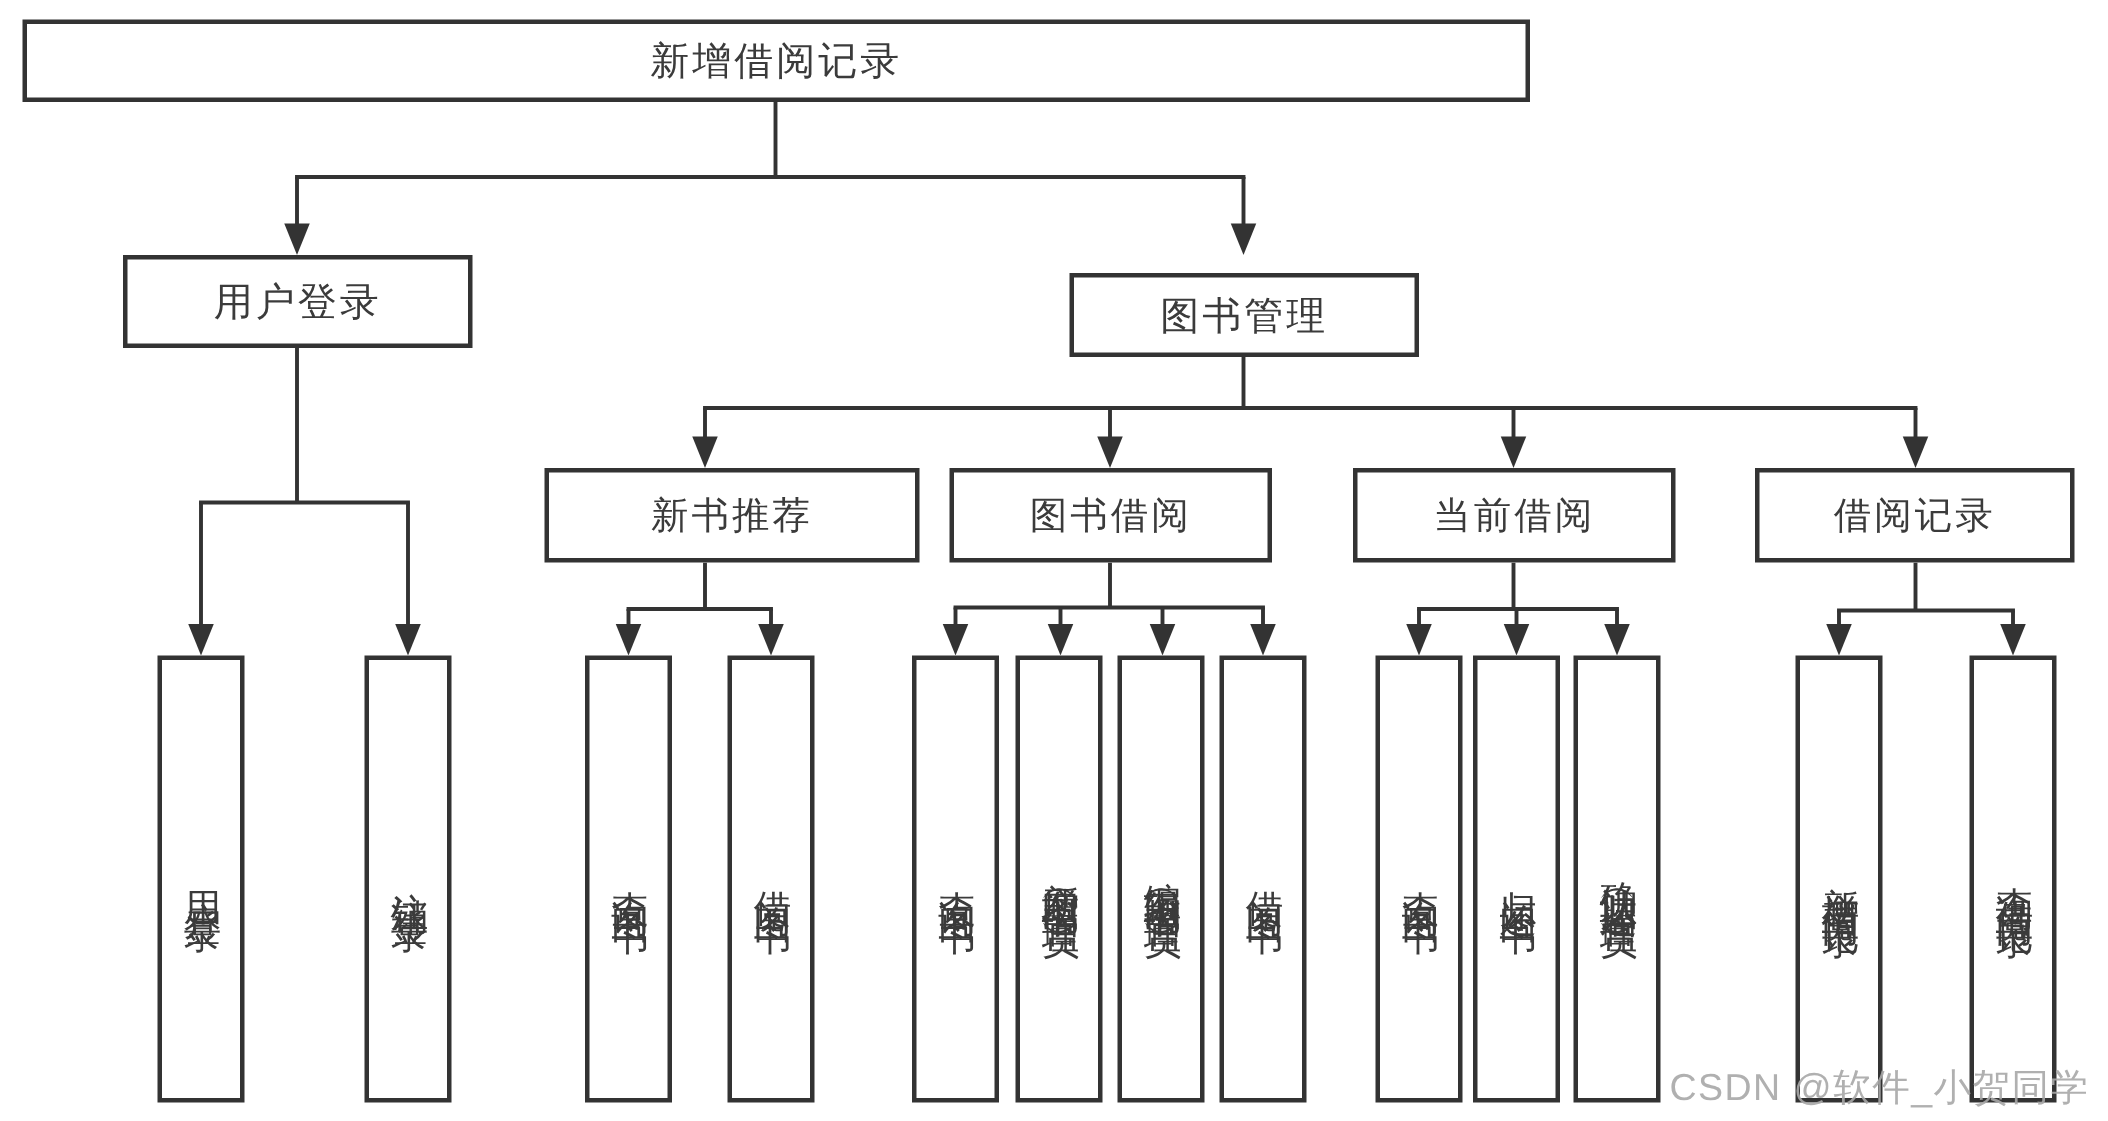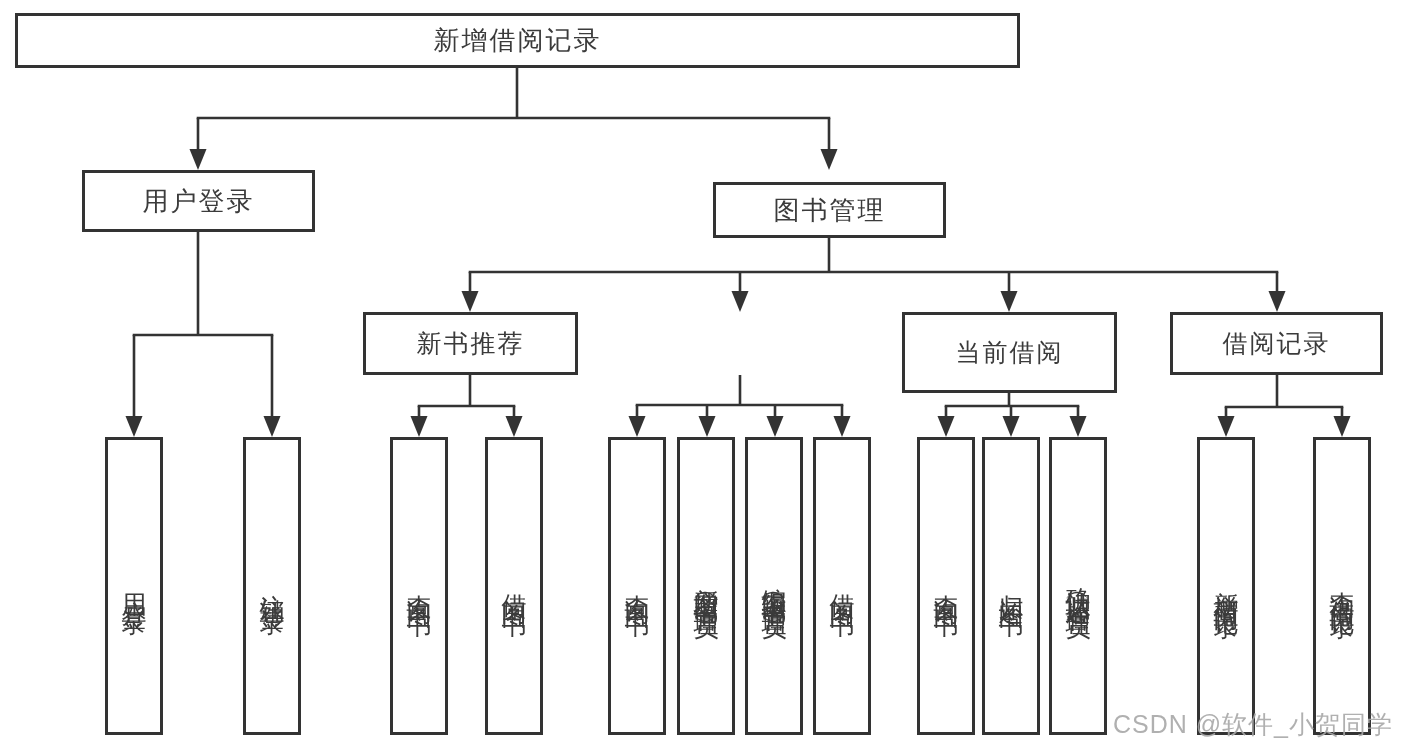--- a/index.html
+++ b/index.html
@@ -110,22 +110,23 @@
       <polygon points="1226,437 1217.5,416 1234.5,416"></polygon>
       <line x1="1342" y1="407" x2="1342" y2="422"></line>
       <polygon points="1342,437 1333.5,416 1350.5,416"></polygon>
     </svg>
 
   <div class="hnode" style="left:15px;top:13px;width:1005px;height:55px">新增借阅记录</div>
 
   <div class="hnode" style="left:82px;top:170px;width:233px;height:62px">用户登录</div>
   <div class="hnode" style="left:713px;top:182px;width:233px;height:56px">图书管理</div>
 
-  <div class="hnode" style="left:363px;top:312px;width:215px;height:63px;font-size:25px">新书推荐</div>
-  <div class="hnode" style="left:902px;top:312px;width:215px;height:81px;font-size:25px">当前借阅</div>
+  <div class="hnode" style="left:363px;top:312px;width:250px;height:63px;font-size:25px">新书推荐</div>
+  <div class="hnode" style="left:633px;top:312px;width:215px;height:63px;font-size:25px">图书借阅</div>
+  <div class="hnode" style="left:902px;top:312px;width:215px;height:63px;font-size:25px">当前借阅</div>
   <div class="hnode" style="left:1170px;top:312px;width:213px;height:63px;font-size:25px">借阅记录</div>
 
   <div class="vnode" style="left:105px">用户登录</div>
   <div class="vnode" style="left:243px">注销登录</div>
 
   <div class="vnode" style="left:390px">查询图书</div>
   <div class="vnode" style="left:485px">借阅图书</div>
 
   <div class="vnode" style="left:608px">查询图书</div>
   <div class="vnode" style="left:677px;letter-spacing:4px">新增图书（管理员）</div>

